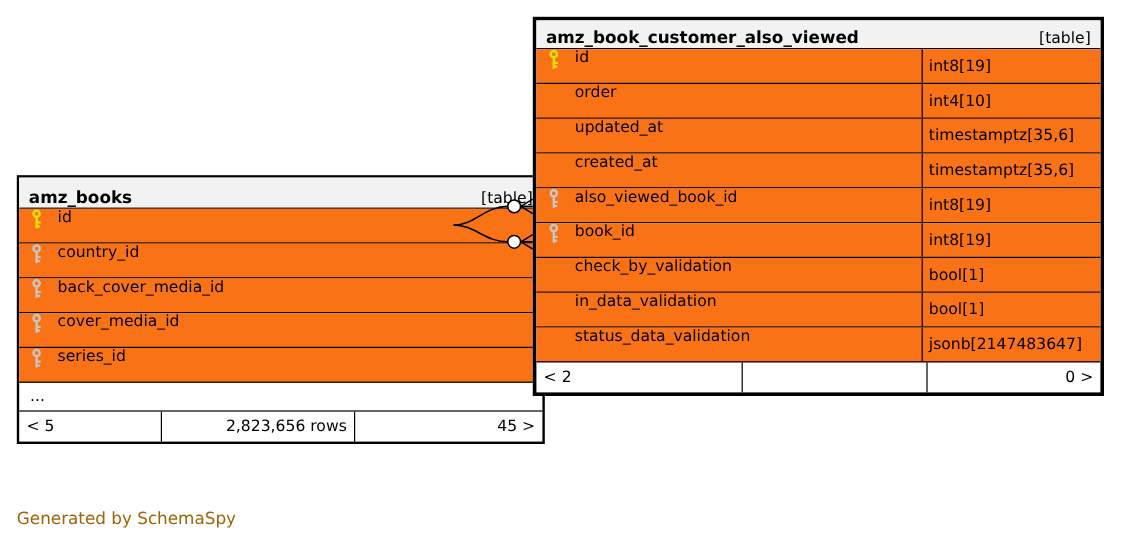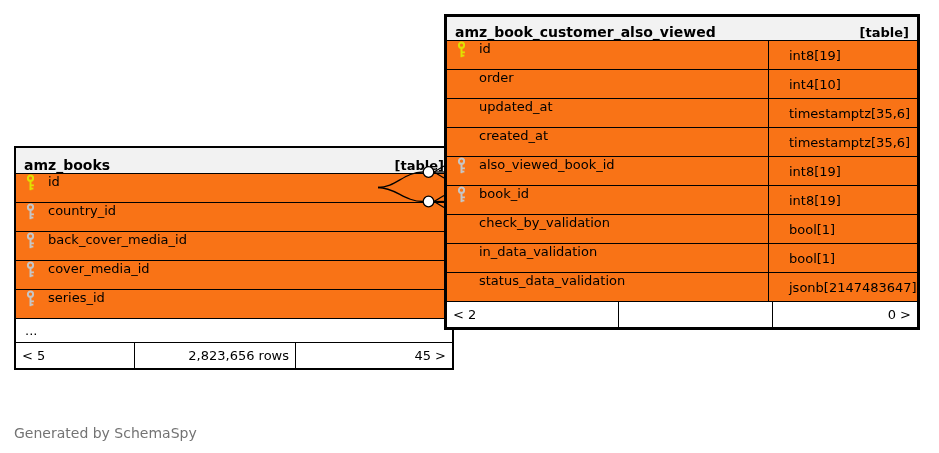--- a/index.html
+++ b/index.html
@@ -7,52 +7,52 @@
   }
   *{box-sizing:border-box;margin:0;padding:0}
   body{background:#fff;font-family:"DejaVu Sans","Liberation Sans",sans-serif;color:#000}
   .canvas{position:relative;width:939px;height:453px;background:#fff;overflow:hidden}
 
   .tbl{position:absolute;background:#fff;border:2px solid var(--bd)}
   .tbl.focused{border-width:3px}
   .hdr{display:flex;justify-content:space-between;align-items:flex-end;
        background:var(--hdr);border-bottom:1px solid var(--bd);padding:0 8px}
   .hdr .ttl{font-weight:bold;font-size:14px}
-  .hdr .badge{font-weight:bold;font-size:13px}
+  .hdr .badge{font-weight:normal;font-size:13px}
   #tbl-left .hdr{height:26px}
   #tbl-right .hdr{height:24px}
 
   .row{display:flex;height:29px;border-bottom:1px solid var(--bd);background:#f97316}
   .key{flex:0 0 16px;height:18px;margin-left:9px}
   .key svg{width:11px;height:18px;display:block}
   .key-none{visibility:hidden}
   .key-primary{color:var(--pk)}
   .key-fk{color:var(--fk)}
   .nm{padding-left:7px;font-size:13px;flex:1 1 auto;white-space:nowrap}
   .tp{flex:0 0 149px;align-self:stretch;border-left:1px solid var(--bd);
-      display:flex;align-items:center;padding-left:20px;font-size:13px;white-space:nowrap}
+      display:flex;align-items:center;padding-left:5px;font-size:13px;white-space:nowrap}
 
   .dots{height:24px;border-bottom:1px solid var(--bd);display:flex;align-items:center;
         padding-left:9px;font-size:13px}
 
   .ftr{display:flex;height:25px;font-size:13px}
   .fc{display:flex;align-items:center;padding:0 6px;white-space:nowrap}
   .fc + .fc{border-left:1px solid var(--bd)}
   #tbl-left .fc:nth-child(1){width:118px}
   #tbl-left .fc:nth-child(2){width:161px;justify-content:flex-end}
   #tbl-left .fc:nth-child(3){flex:1;justify-content:flex-end}
   #tbl-right .fc:nth-child(1){width:171px}
   #tbl-right .fc:nth-child(2){width:154px}
   #tbl-right .fc:nth-child(3){flex:1;justify-content:flex-end}
 
   .rel{position:absolute;left:374px;top:150px;width:76px;height:66px}
   .rel path,.rel line{stroke:#000;fill:none;stroke-width:1.3}
   .rel circle{fill:#fff;stroke:#000;stroke-width:1.3}
 
-  .credit{position:absolute;left:14px;top:425px;font-size:14px;color:#737373}
+  .credit{position:absolute;left:14px;top:425px;font-size:14px;color:#a16207}
 </style>
 </head>
 <body>
 
 <svg width="0" height="0" style="position:absolute" aria-hidden="true">
   <defs>
     <g id="keyicon" fill="none" stroke="currentColor">
       <circle cx="6" cy="4.6" r="2.9" stroke-width="2.2"></circle>
       <path d="M6 7.5 V18" stroke-width="2.2"></path>
       <path d="M6 12.6 H9.8" stroke-width="2"></path>

